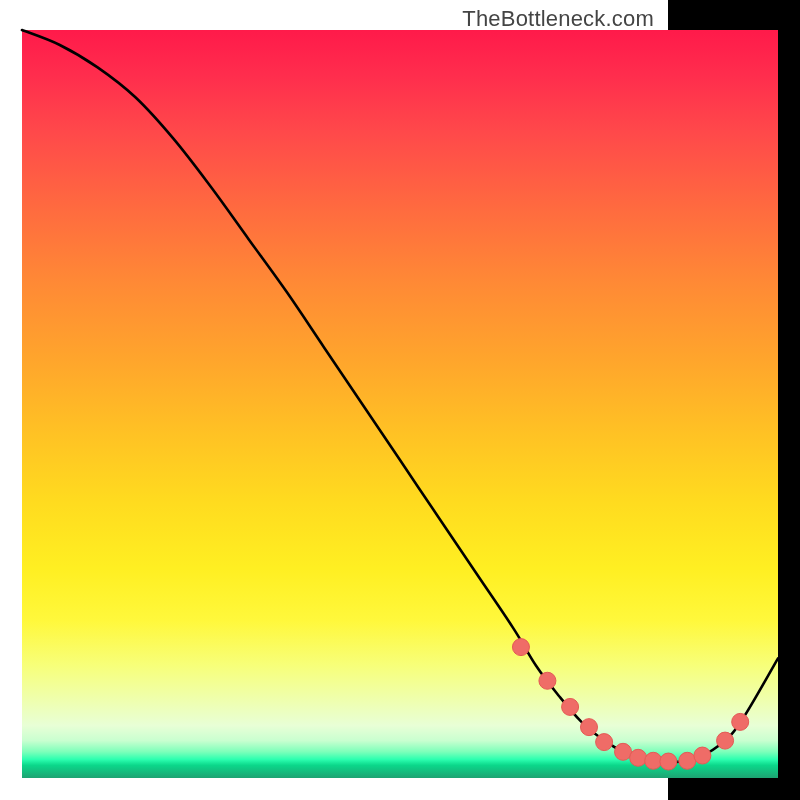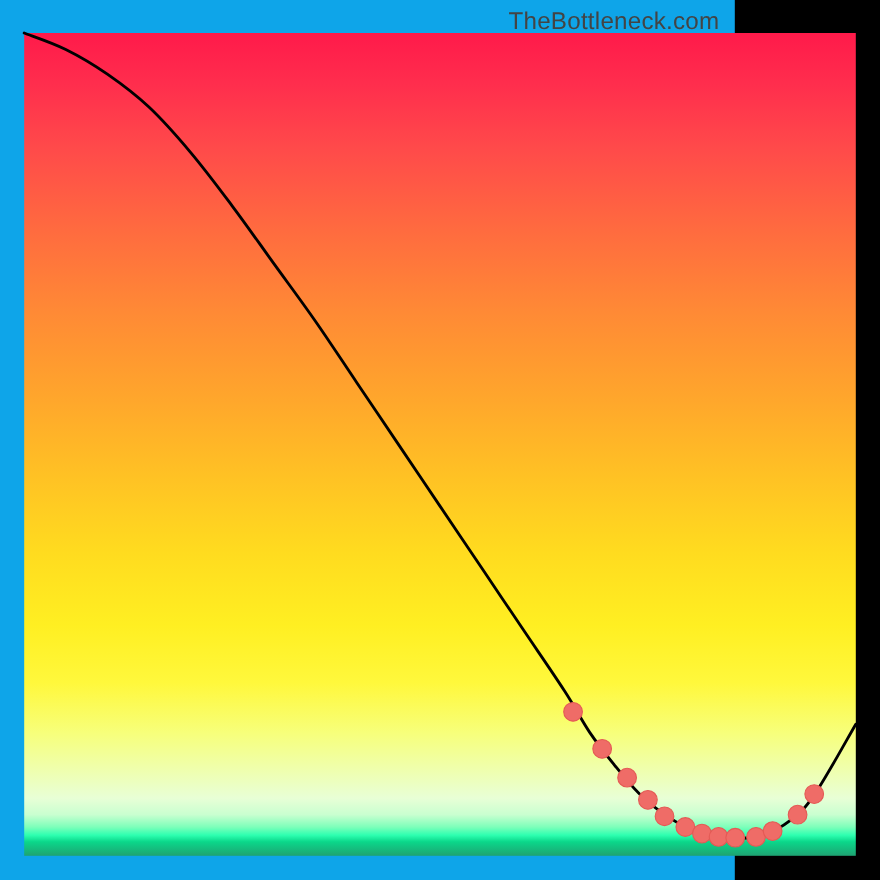--- a/index.html
+++ b/index.html
@@ -8,21 +8,21 @@
     width: 800px;
     height: 800px;
     background: #000;
     overflow: hidden;
     font-family: Arial, Helvetica, sans-serif;
   }
   .frame {
     position: relative;
     width: 668px;
     height: 800px;
-    background: #0ea5e9;
+    background: #ffffff;
   }
   .watermark {
     position: absolute;
     top: 6px;
     right: 14px;
     color: #444;
     font-size: 22px;
     font-weight: 500;
     letter-spacing: 0.2px;
     user-select: none;

